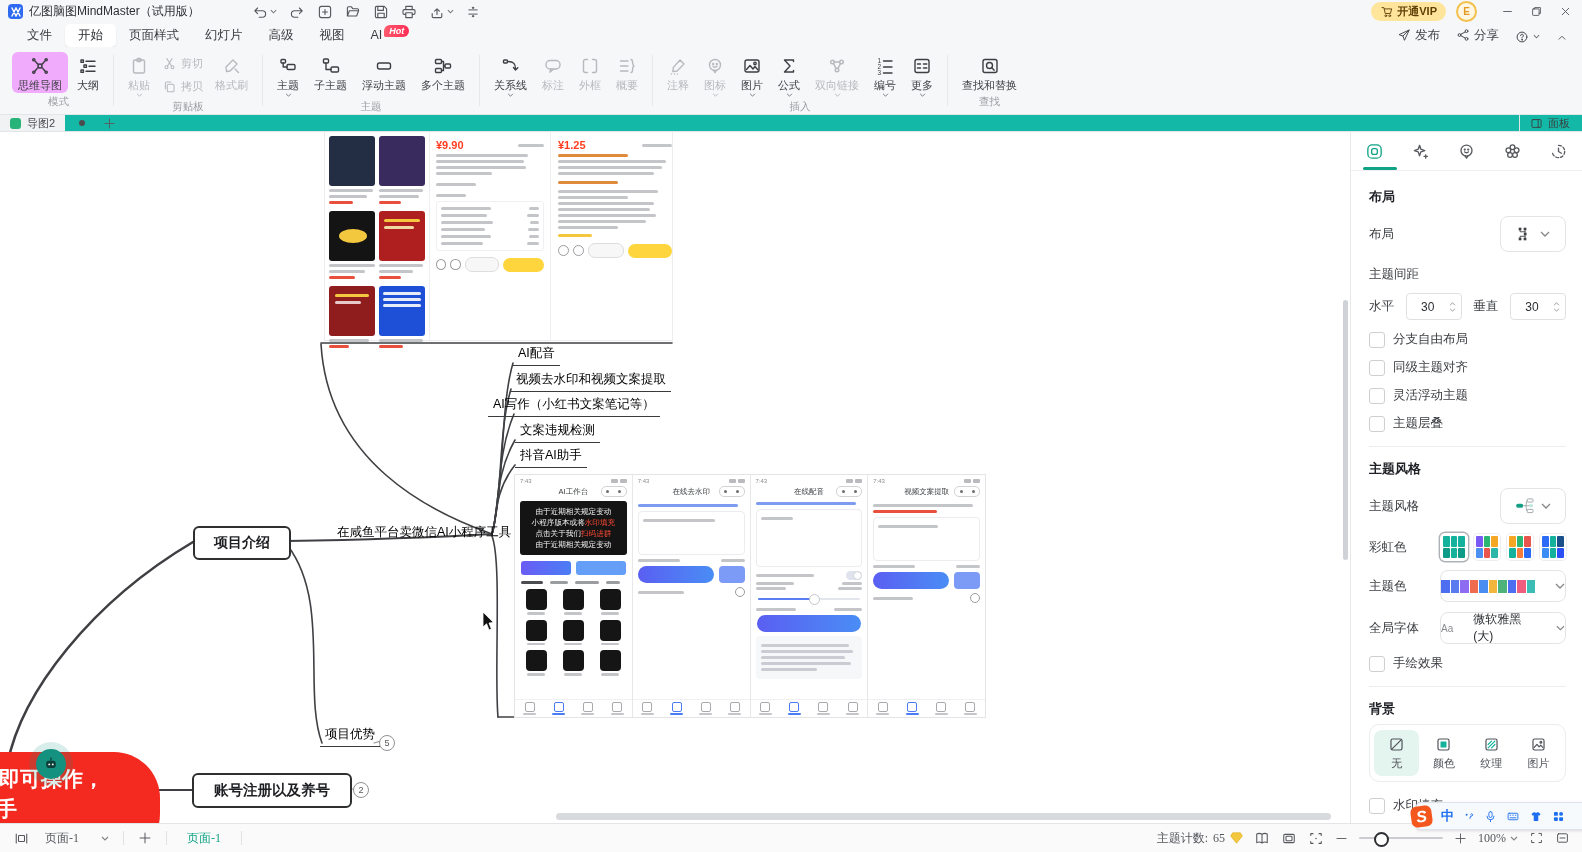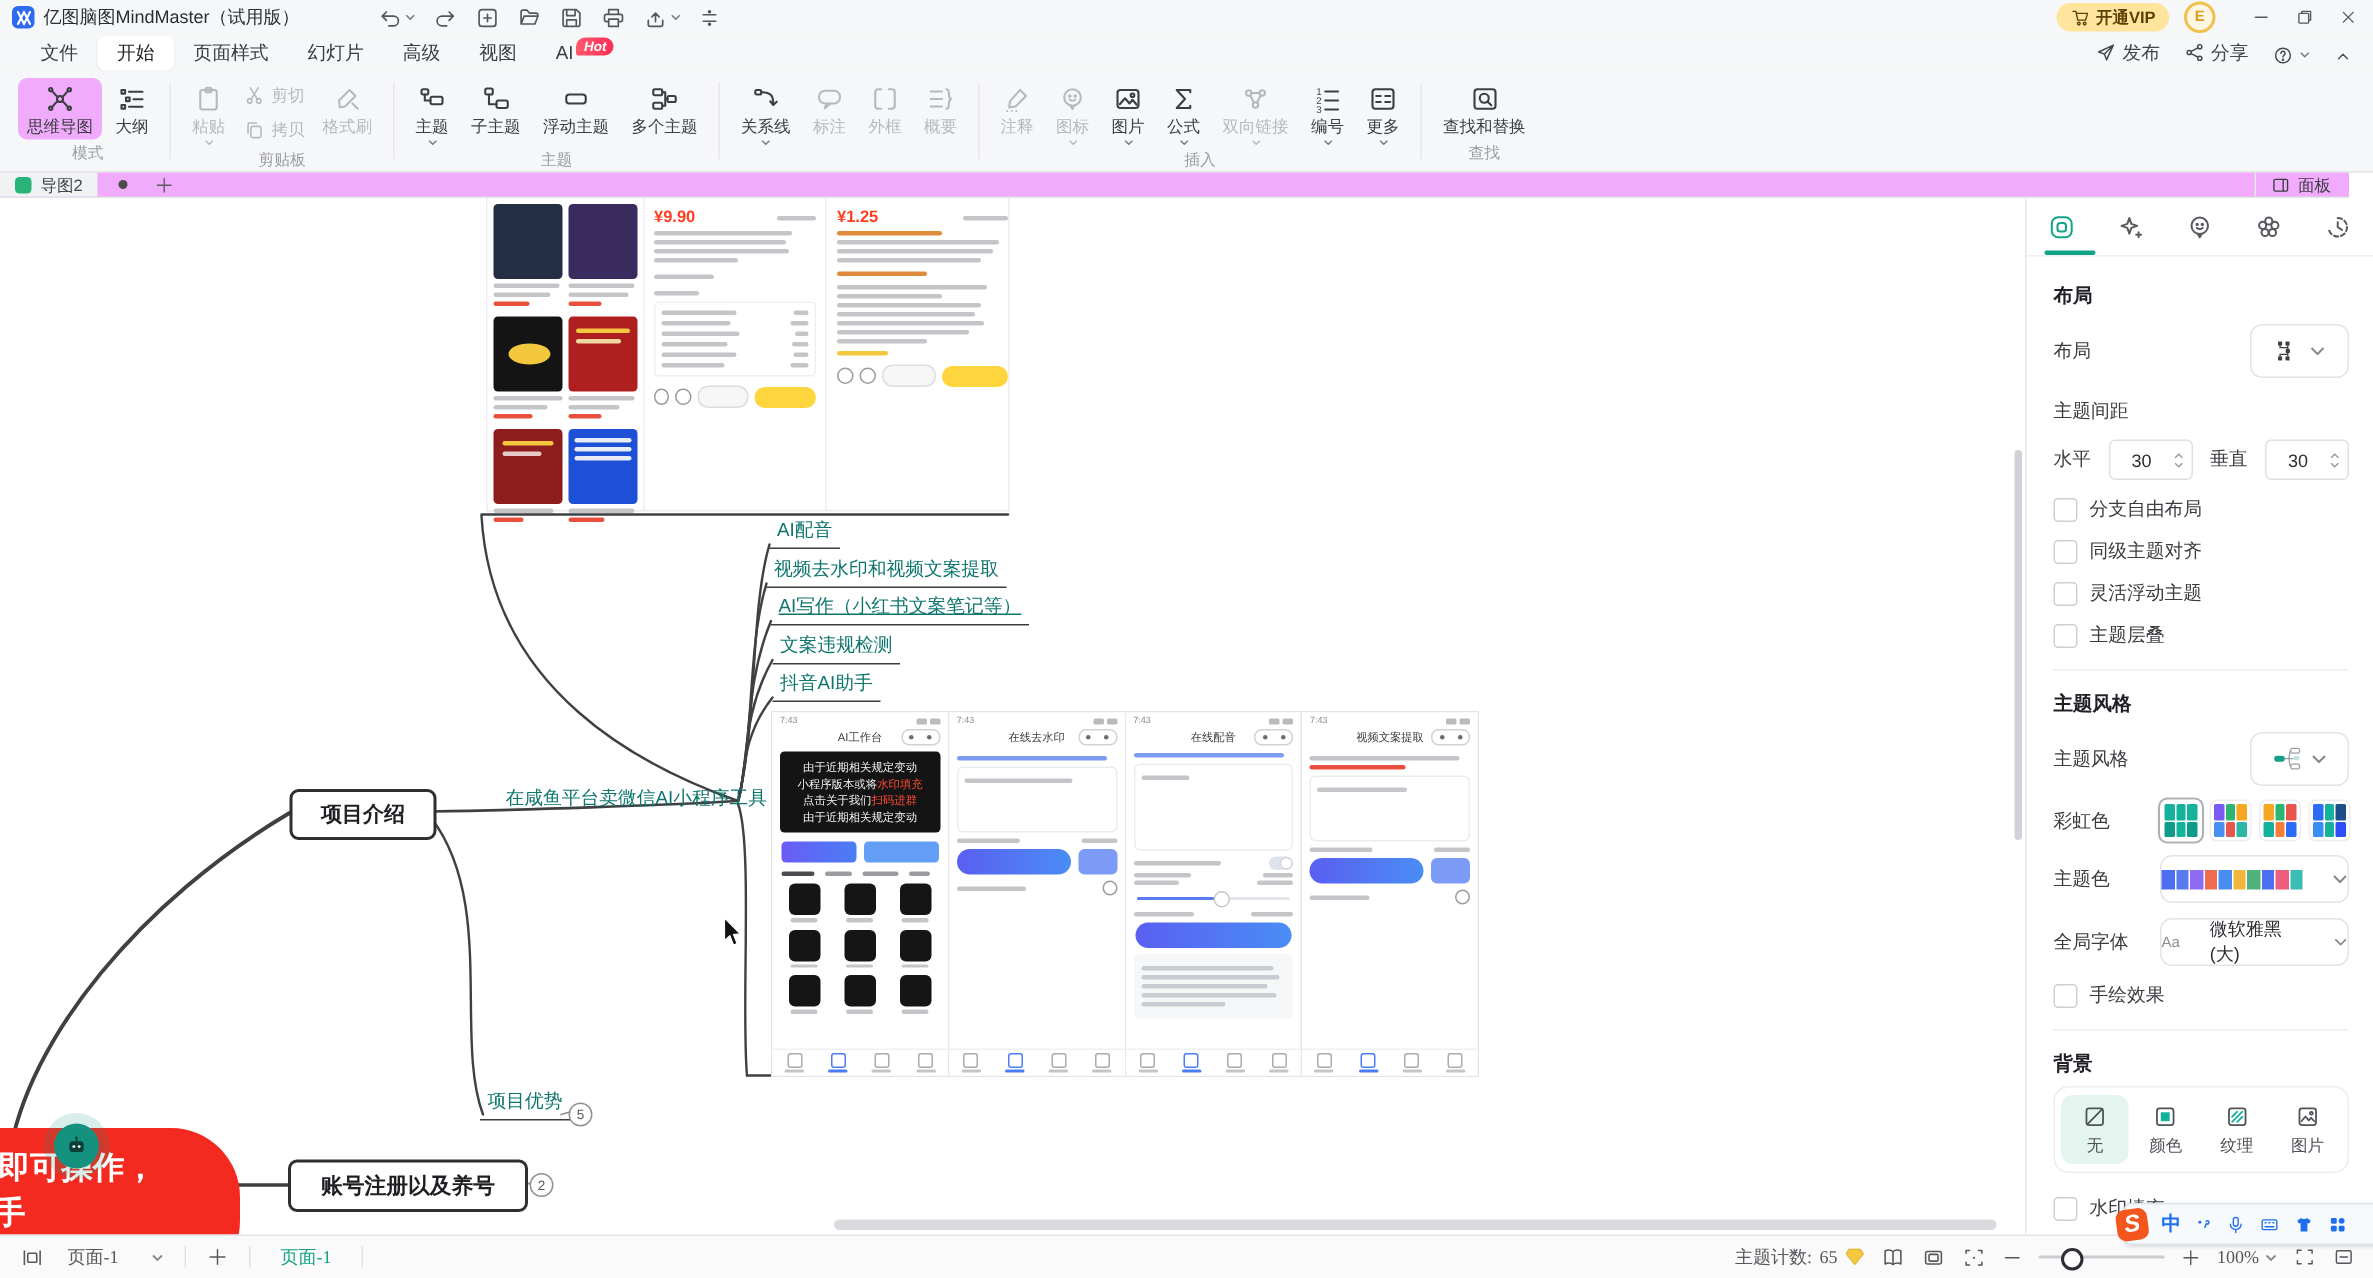--- a/index.html
+++ b/index.html
@@ -34,32 +34,32 @@
   .rcap{font-size:10.5px;color:#9b9da1;text-align:center;padding:1px 0 3px;}
   .vdiv{width:1px;background:#e7e8ea;margin:8px 2px;}
   .rbtn{display:flex;flex-direction:column;align-items:center;gap:3px;padding:4px 6px 2px;border-radius:6px;font-size:11px;line-height:12px;color:#3c3e42;white-space:nowrap;}
   .rbtn.active{background:#f0abfc;}
   .rbtn.dis,.rsm.dis{color:#b7b9bd;}
   .rcol{display:flex;flex-direction:column;gap:6px;margin-top:3px;}
   .rsm{display:flex;align-items:center;gap:4px;font-size:11px;color:#3c3e42;padding:1px 3px;}
   .caret{margin-top:-1px;}
 
   
-  .tabbar{position:absolute;left:0;top:115px;right:16px;height:16px;background:#f0abfc;border-bottom:1px solid #e3e4e6;display:flex;align-items:center;font-size:11px;color:#44464b;}
+  .tabbar{position:absolute;left:0;top:115px;right:0;height:16px;background:#14b8a6;border-bottom:1px solid #e3e4e6;display:flex;align-items:center;font-size:11px;color:#44464b;}
   .doctab{display:flex;align-items:center;gap:6px;background:#f1f2f4;padding:0 10px;height:100%;}
   .docicon{width:11px;height:11px;border-radius:3px;background:#27b37a;}
   .dirty{width:6px;height:6px;border-radius:50%;background:#4a4c50;margin-left:14px;}
   .tabplus{margin-left:18px;color:#5a5c60;}
   .paneltoggle{margin-left:auto;display:flex;align-items:center;gap:5px;padding-right:12px;border-left:1px solid #e3e4e6;padding-left:10px;height:100%;color:#3c3e42;}
 
   
   .canvas{position:absolute;left:0;top:132px;width:1350px;height:692px;background:#fff;overflow:hidden;}
   .edges{position:absolute;left:0;top:0;}
   .mm-box{position:absolute;border:2px solid #2e2f31;border-radius:6px;background:#fff;display:flex;align-items:center;justify-content:center;font-weight:bold;color:#1e1f22;}
-  .mm-text{position:absolute;font-size:12.5px;color:#0f766e;white-space:nowrap;}
+  .mm-text{position:absolute;font-size:12.5px;color:#000000;white-space:nowrap;}
   .mm-ul{border-bottom:1.6px solid #3a3b3e;padding:0 5px 3px;}
   .mm-badge{position:absolute;width:14px;height:14px;border:1.2px solid #8f9194;border-radius:50%;background:#fff;color:#55575b;font-size:9px;display:flex;align-items:center;justify-content:center;font-weight:normal;}
   .mm-root{position:absolute;left:-36px;top:620px;width:178px;height:96px;background:#f42a20;border-radius:26px 46px 46px 26px;color:#fff;font-weight:bold;font-size:21px;line-height:30px;padding:12px 0 0 18px;overflow:hidden;}
   .assistant{position:absolute;left:36px;top:617px;width:30px;height:30px;border-radius:50%;background:#15917f;box-shadow:0 0 0 7px rgba(21,145,127,.16);display:flex;align-items:center;justify-content:center;color:#fff;}
   .hscroll{position:absolute;left:556px;top:681px;width:775px;height:7px;border-radius:4px;background:#d8dadd;}
   .vscroll{position:absolute;left:1343px;top:168px;width:5px;height:260px;border-radius:3px;background:#cfd2d6;}
 
   
   .b{display:block;height:3px;background:#c3c5c9;border-radius:2px;margin:3px 0;}
   .b.red{background:#e8503d}.b.org{background:#e08a3c}.b.blu{background:#7d9bf0}.b.yel{background:#f3c83e}
@@ -708,21 +708,21 @@
           <span class="circ"></span>
           <span class="circ"></span>
           <span class="pillgrey" style="margin-left:auto"></span>
           <span class="pillyellow"></span>
         </div>
     </div>
   </div>
 
   <span class="mm-text mm-ul" style="left:513px;top:213px;">AI配音</span>
   <span class="mm-text mm-ul" style="left:511px;top:239px;">视频去水印和视频文案提取</span>
-  <span class="mm-text mm-ul" style="left:514px;top:264px;text-decoration:underline;">AI写作（小红书文案笔记等）</span>
+  <span class="mm-text mm-ul" style="left:488px;top:264px;">AI写作（小红书文案笔记等）</span>
   <span class="mm-text mm-ul" style="left:515px;top:290px;">文案违规检测</span>
   <span class="mm-text mm-ul" style="left:515px;top:315px;">抖音AI助手</span>
 
   <div class="phones">
     <div class="phone">
       <div class="pstat">
           <span>7:43</span>
           <span class="pbat">
             <i></i>
             <i></i>

